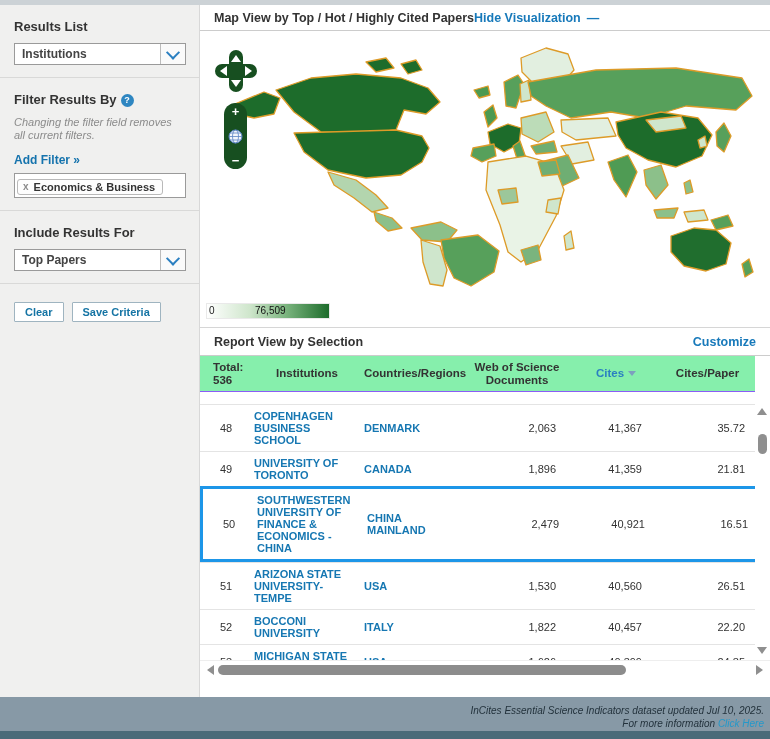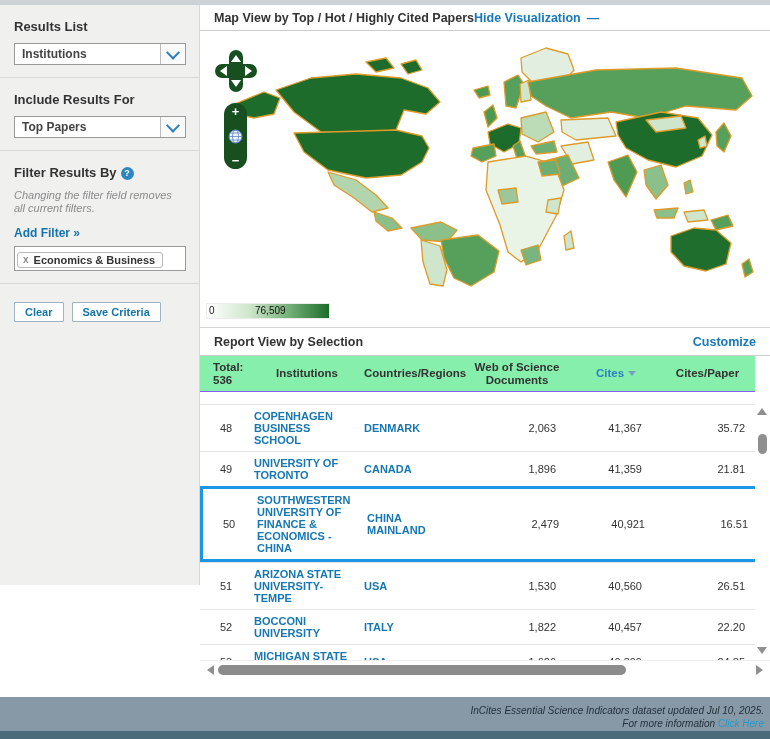--- a/index.html
+++ b/index.html
@@ -1,21 +1,21 @@
 <!DOCTYPE html>
 <html><head>
 <meta charset="utf-8">
 <style>
   html,body{margin:0;padding:0;width:770px;height:739px;overflow:hidden;
     font-family:"Liberation Sans","DejaVu Sans",sans-serif;background:#8799a6;}
   .topstrip{position:absolute;left:0;top:0;width:770px;height:5px;background:#ccd2d6;}
   .app{position:absolute;left:0;top:5px;width:770px;height:692px;background:#fff;}
 
   
-  .sidebar{position:absolute;left:0;top:0;width:200px;height:580px;background:#f0f0ef;border-right:1px solid #d8d8d8;box-sizing:border-box;}
+  .sidebar{position:absolute;left:0;top:0;width:200px;height:692px;background:#f0f0ef;border-right:1px solid #d8d8d8;box-sizing:border-box;}
   .side-sec{padding:14px 14px 12px 14px;border-bottom:1px solid #d9d9d8;}
   .side-sec.last{border-bottom:none;}
   .side-h{font-size:13px;font-weight:bold;color:#333;margin-bottom:9px;}
   .dropdown{display:flex;align-items:stretch;width:172px;height:22px;background:#fff;border:1px solid #9a9a9a;box-sizing:border-box;cursor:pointer;}
   .dd-val{flex:1;font-size:12px;font-weight:bold;color:#444;line-height:20px;padding-left:7px;overflow:hidden;white-space:nowrap;}
   .dd-btn{width:24px;border-left:1px solid #bcbcbc;display:flex;align-items:center;justify-content:center;color:#2a7fc1;font-size:13px;font-weight:bold;background:#fafafa;}
   .chev{display:inline-block;width:8px;height:8px;border-right:2px solid #2a7fc1;border-bottom:2px solid #2a7fc1;transform:rotate(45deg) translate(-1px,-1px);}
   .help{display:inline-block;width:13px;height:13px;border-radius:50%;background:#2e86c1;color:#fff;font-size:9px;font-weight:bold;text-align:center;line-height:13px;vertical-align:1px;margin-left:4px;}
   .note{font-size:11px;font-style:italic;color:#8b8b8b;line-height:13px;margin:2px 0 8px 0;}
   .addfilter{font-size:12px;font-weight:bold;color:#1573ad;text-decoration:none;display:inline-block;margin-bottom:6px;cursor:pointer;}
@@ -97,38 +97,38 @@
       <div class="side-h">Results List</div>
       <div class="dropdown">
         <div class="dd-val">Institutions</div>
         <div class="dd-btn">
             <span class="chev"></span>
           </div>
       </div>
     </div>
 
     <div class="side-sec">
-      <div class="side-h">Include Results For</div>
-      <div class="dropdown">
-        <div class="dd-val">Top Papers</div>
-        <div class="dd-btn">
-            <span class="chev"></span>
-          </div>
-      </div>
-    </div>
-
-    <div class="side-sec">
       <div class="side-h"><span>Filter Results By</span><span class="help">?</span></div>
       <div class="note">Changing the filter field removes all current filters.</div>
       <a class="addfilter">Add Filter »</a>
       <div class="tagbox">
         <span class="tag">
           <span class="x">x</span>
           <span class="t">Economics &amp; Business</span>
         </span>
+      </div>
+    </div>
+
+    <div class="side-sec">
+      <div class="side-h">Include Results For</div>
+      <div class="dropdown">
+        <div class="dd-val">Top Papers</div>
+        <div class="dd-btn">
+            <span class="chev"></span>
+          </div>
       </div>
     </div>
 
     <div class="side-sec last">
       <div class="btnrow">
         <button class="btn">Clear</button>
         <button class="btn">Save Criteria</button>
       </div>
     </div>
   </div>

